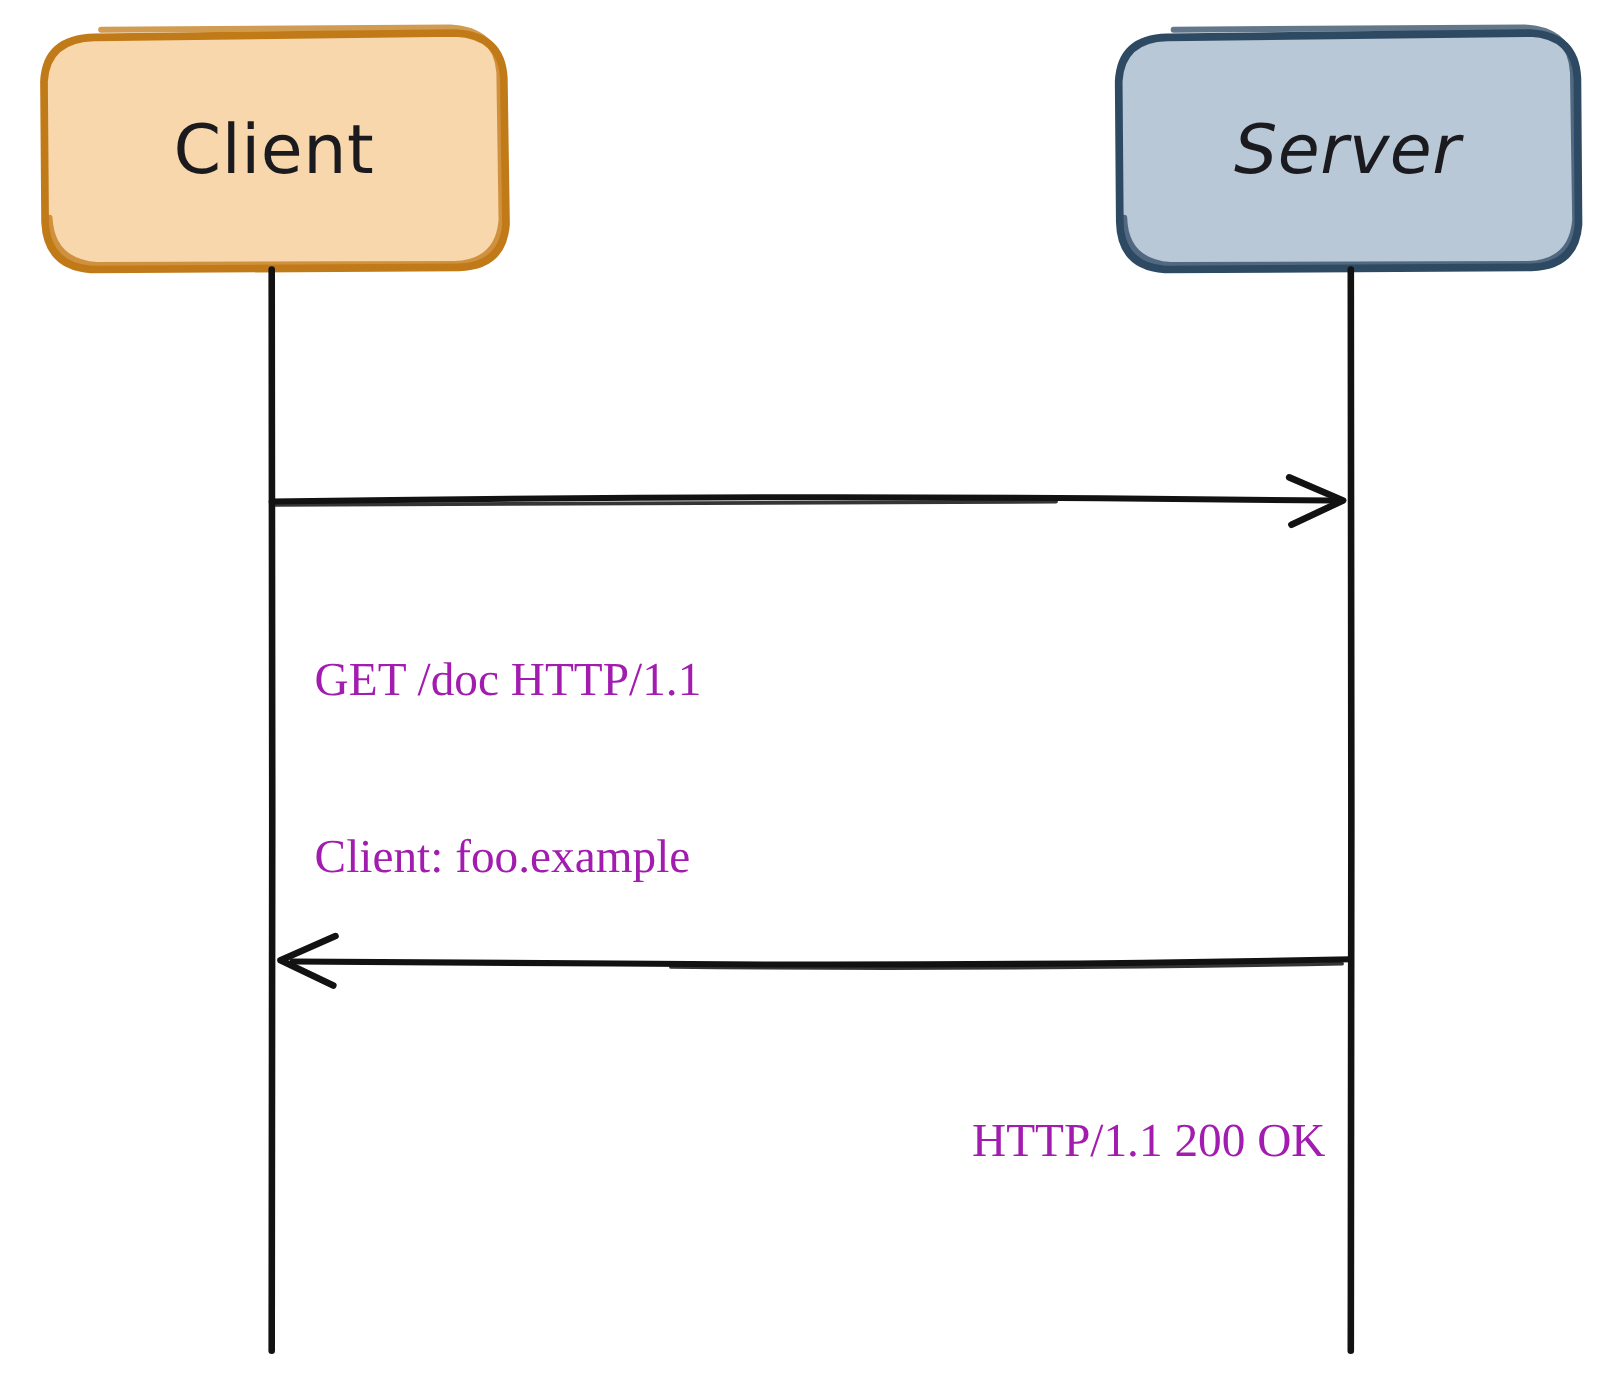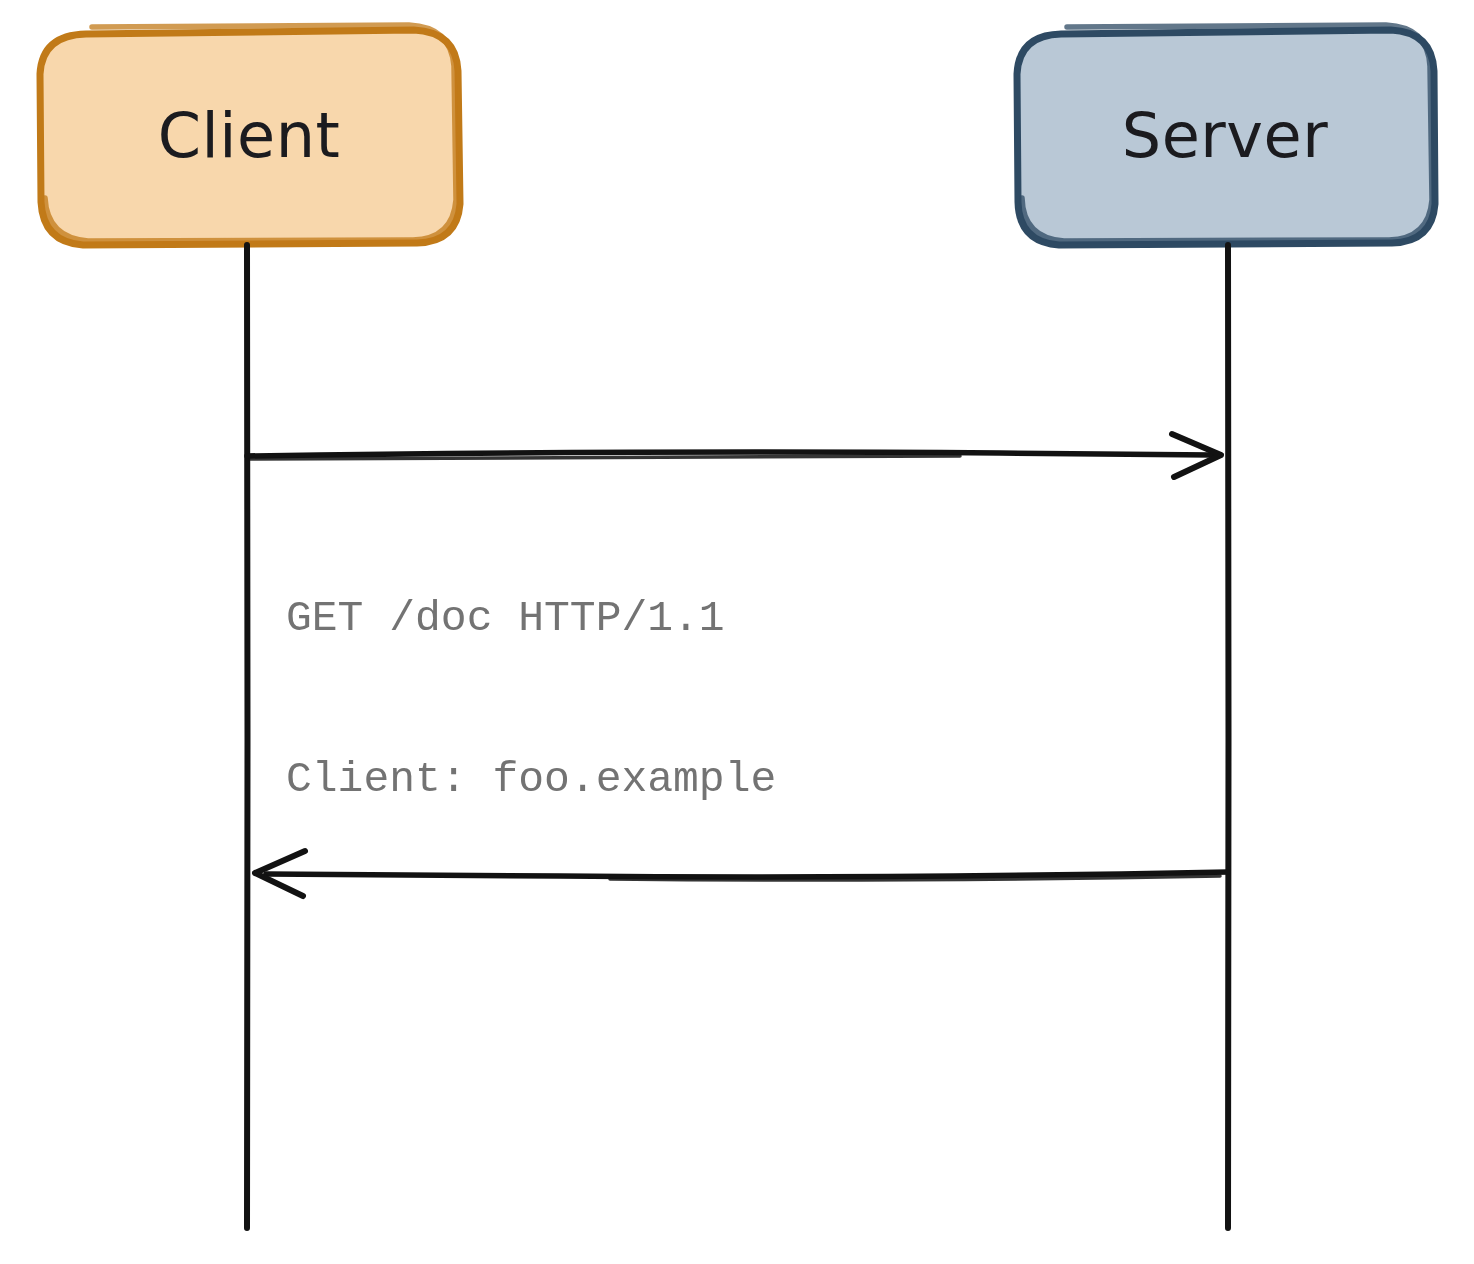--- a/index.html
+++ b/index.html
@@ -48,29 +48,30 @@
     left: 38px;
     top: 27px;
     width: 422px;
     height: 218px;
   }
   #participant-server {
     left: 1015px;
     top: 27px;
     width: 420px;
     height: 218px;
+    font-style: italic;
   }
 
   
   .message-label {
     position: absolute;
-    font-family: Liberation Mono, monospace;
+    font-family: Liberation Serif, serif;
     font-size: 43px;
     line-height: 1.25;
-    color: #737373;
+    color: #a21caf;
     white-space: pre;
     user-select: none;
   }
   #message-request-label {
     left: 286px;
     top: 484px;
     text-align: left;
   }
   #message-response-label {
     left: 405px;
@@ -134,15 +135,16 @@
   <div class="participant" id="participant-server">
     <span class="participant-label">Server</span>
   </div>
 
   <div class="message-label" id="message-request-label">
     <span class="label-line">GET /doc HTTP/1.1</span>
     <span class="label-line">Client: foo.example</span>
   </div>
 
   <div class="message-label" id="message-response-label">
+    <span class="label-line">HTTP/1.1 200 OK</span>
   </div>
 
 </div>
 
 </body></html>

